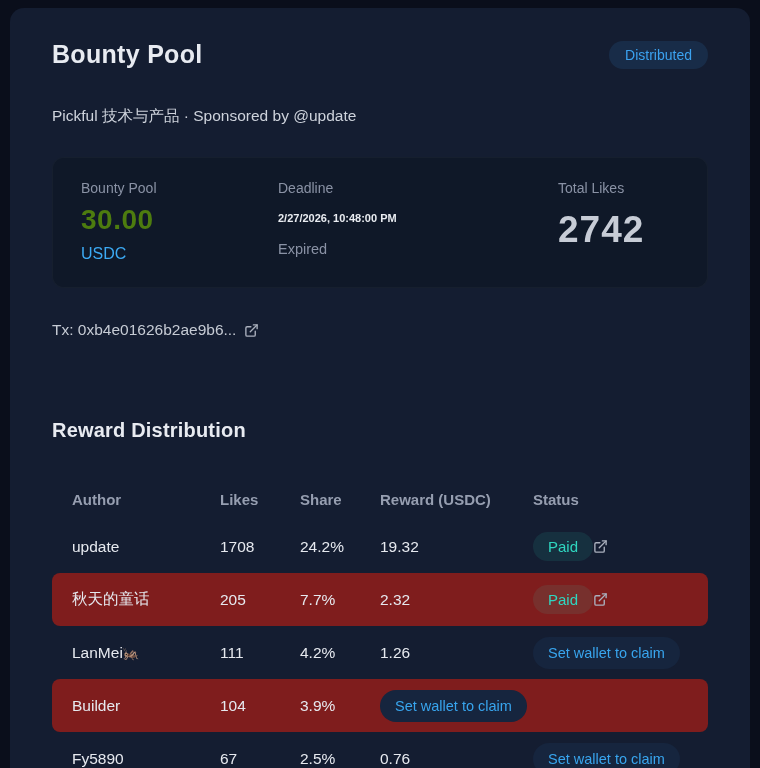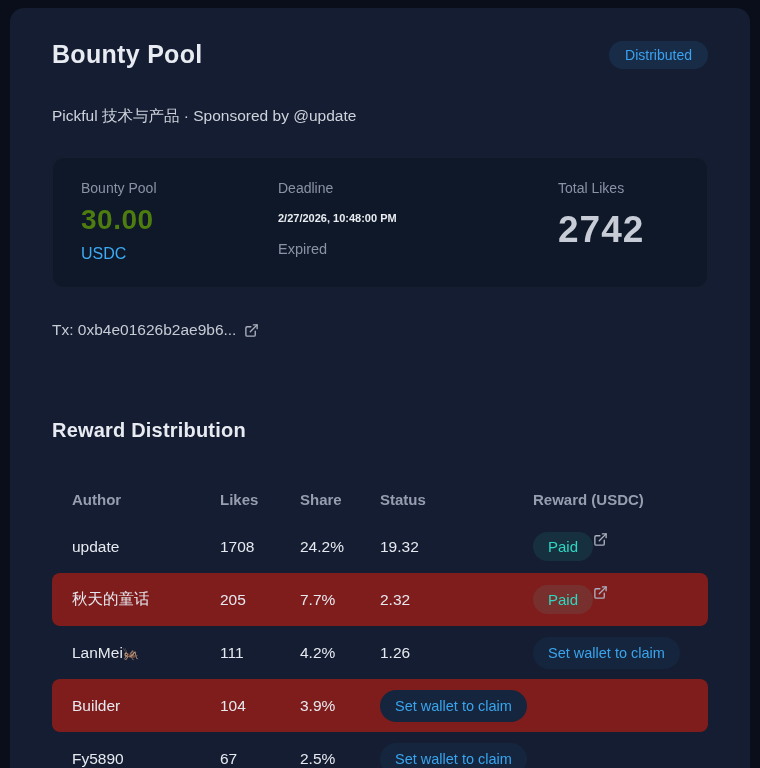--- a/index.html
+++ b/index.html
@@ -57,21 +57,21 @@
   .t-row {
     display: grid;
     grid-template-columns: 148px 80px 80px 153px 1fr;
     align-items: center;
     padding: 0 20px;
     border-radius: 8px;
   }
   .t-head { height: 42px; color: #969eb0; font-size: 15px; font-weight: bold; }
   .t-body-row { height: 53px; color: #e6e9ef; font-size: 15.5px; }
   .t-body-row.striped, .partial-stripe { background: #7f1d1d; }
-  .cell-status { display: flex; }
+  .cell-status { display: flex; align-items: center; }
   .pill-paid {
     background: rgba(45, 212, 191, 0.10);
     color: #2fd6c0; font-size: 15px;
     padding: 6px 15px; border-radius: 999px; cursor: default;
   }
   .btn-claim {
     background: #16253e;
     color: #38a5ee; font-size: 14.5px;
     padding: 8px 15px; border-radius: 999px; cursor: pointer;
     border: none; font-family: inherit; white-space: nowrap;
@@ -118,22 +118,22 @@
     </span>
   </div>
 
   <div class="section-title">Reward Distribution</div>
 
   <div class="table">
     <div class="t-row t-head" id="table-head">
         <div>Author</div>
         <div>Likes</div>
         <div>Share</div>
+        <div>Reward (USDC)</div>
         <div>Status</div>
-        <div>Reward (USDC)</div>
       </div>
     <div id="table-body">
         <div class="t-row t-body-row">
           <div><span>update</span></div>
           <div>1708</div>
           <div>24.2%</div>
           <div>19.32</div>
           <div class="cell-status">
             <span class="pill-paid">Paid</span>
             <span class="ext-icon">
@@ -175,20 +175,21 @@
           <div>104</div>
           <div>3.9%</div>
           <div class="cell-status">
             <button class="btn-claim">Set wallet to claim</button>
           </div>
         </div>
         <div class="t-row t-body-row">
           <div><span>Fy5890</span></div>
           <div>67</div>
           <div>2.5%</div>
+          <div>0.76</div>
           <div class="cell-status">
             <button class="btn-claim">Set wallet to claim</button>
           </div>
         </div>
       </div>
 
   </div>
 
 </div>
 

